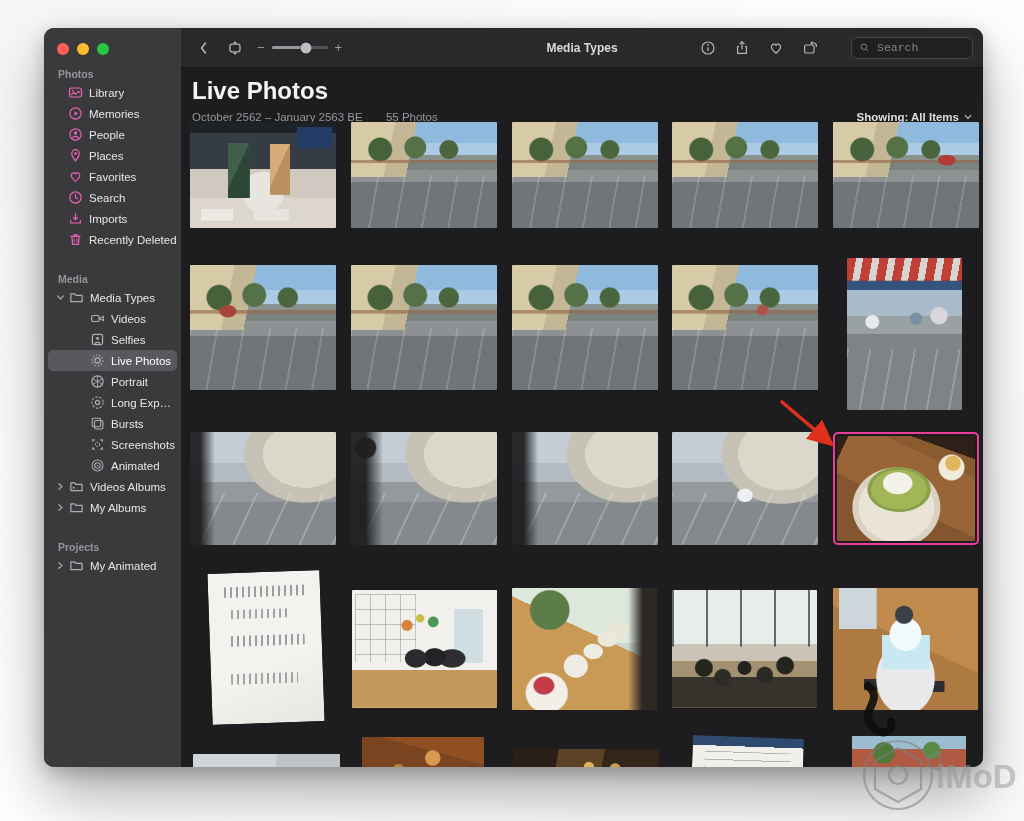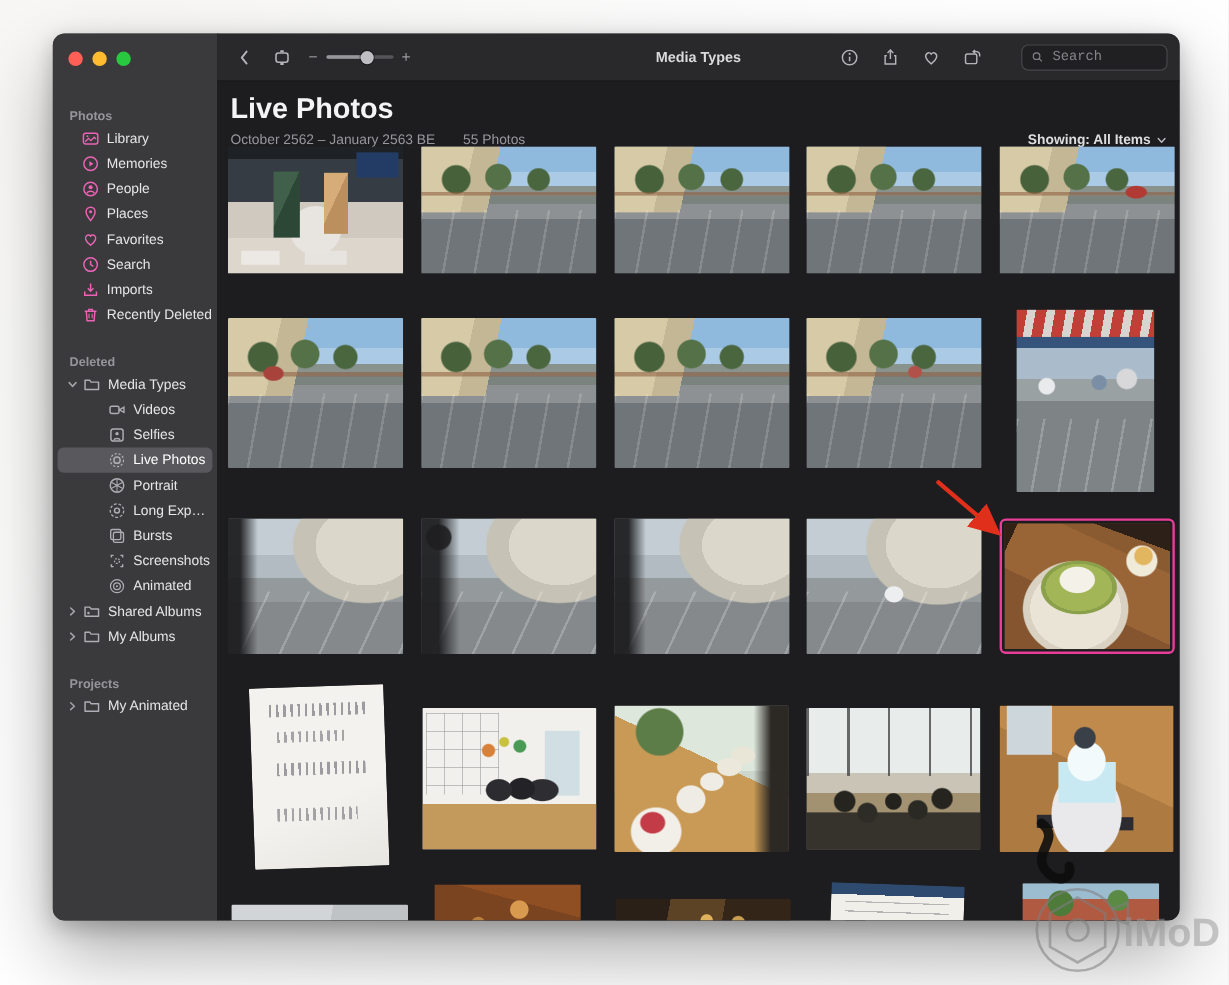--- a/index.html
+++ b/index.html
@@ -17,21 +17,21 @@
     border-radius:10px;overflow:hidden;background:#1d1d1f;
     box-shadow:0 28px 60px rgba(0,0,0,.32),0 6px 18px rgba(0,0,0,.22);
   }
 
   
   .sidebar{position:absolute;left:0;top:0;bottom:0;width:137px;background:#3a3a3c;border-right:1px solid #242426;}
   .traffic{display:flex;gap:8px;padding:15px 0 0 13px;}
   .tl{width:12px;height:12px;border-radius:50%;}
   .side-nav{margin-top:0;}
   .side-header{font-size:10.5px;font-weight:700;color:#95959b;padding-left:14px;height:16px;line-height:16px;margin-top:21px;}
-  .side-header:first-child{margin-top:34px;}
+  .side-header:first-child{margin-top:11px;}
   .side-item{display:flex;align-items:center;height:21px;margin:0 4px;border-radius:5px;font-size:11.5px;color:#e6e6e9;white-space:nowrap;cursor:default;}
   .side-item.selected{background:#59595d;color:#ffffff;}
   .indent-0{padding-left:6px;}
   .indent-1{padding-left:20px;}
   .indent-2{padding-left:42px;}
   .side-item .chev{width:13px;height:13px;margin-right:2px;color:#a2a2a8;flex:0 0 auto;}
   .side-item .icon{width:15px;height:15px;margin-right:6px;color:#aeaeb4;flex:0 0 auto;}
   .side-item .icon.pink{color:var(--pink,#ec63b6);}
   .side-item svg,.chev svg{width:100%;height:100%;display:block;}
   .lbl{overflow:hidden;text-overflow:ellipsis;}
@@ -235,21 +235,21 @@
             <span class="lbl">Imports</span>
           </div>
           <div class="side-item indent-1">
             <span class="icon pink">
               <svg viewBox="0 0 16 16">
                 <use href="#i-trash"></use>
               </svg>
             </span>
             <span class="lbl">Recently Deleted</span>
           </div>
-          <div class="side-header">Deleted</div>
+          <div class="side-header">Media</div>
           <div class="side-item indent-0">
             <span class="chev">
               <svg viewBox="0 0 16 16">
                 <use href="#i-chev-down"></use>
               </svg>
             </span>
             <span class="icon">
               <svg viewBox="0 0 16 16">
                 <use href="#i-folder"></use>
               </svg>
@@ -324,21 +324,21 @@
             <span class="chev">
               <svg viewBox="0 0 16 16">
                 <use href="#i-chev-right"></use>
               </svg>
             </span>
             <span class="icon">
               <svg viewBox="0 0 16 16">
                 <use href="#i-sharedfolder"></use>
               </svg>
             </span>
-            <span class="lbl">Shared Albums</span>
+            <span class="lbl">Videos Albums</span>
           </div>
           <div class="side-item indent-0">
             <span class="chev">
               <svg viewBox="0 0 16 16">
                 <use href="#i-chev-right"></use>
               </svg>
             </span>
             <span class="icon">
               <svg viewBox="0 0 16 16">
                 <use href="#i-folder"></use>

